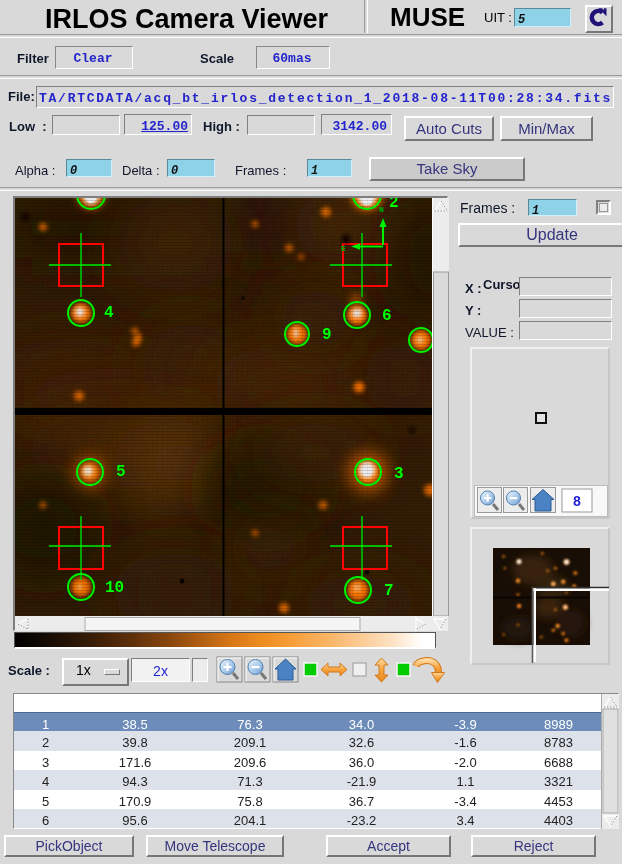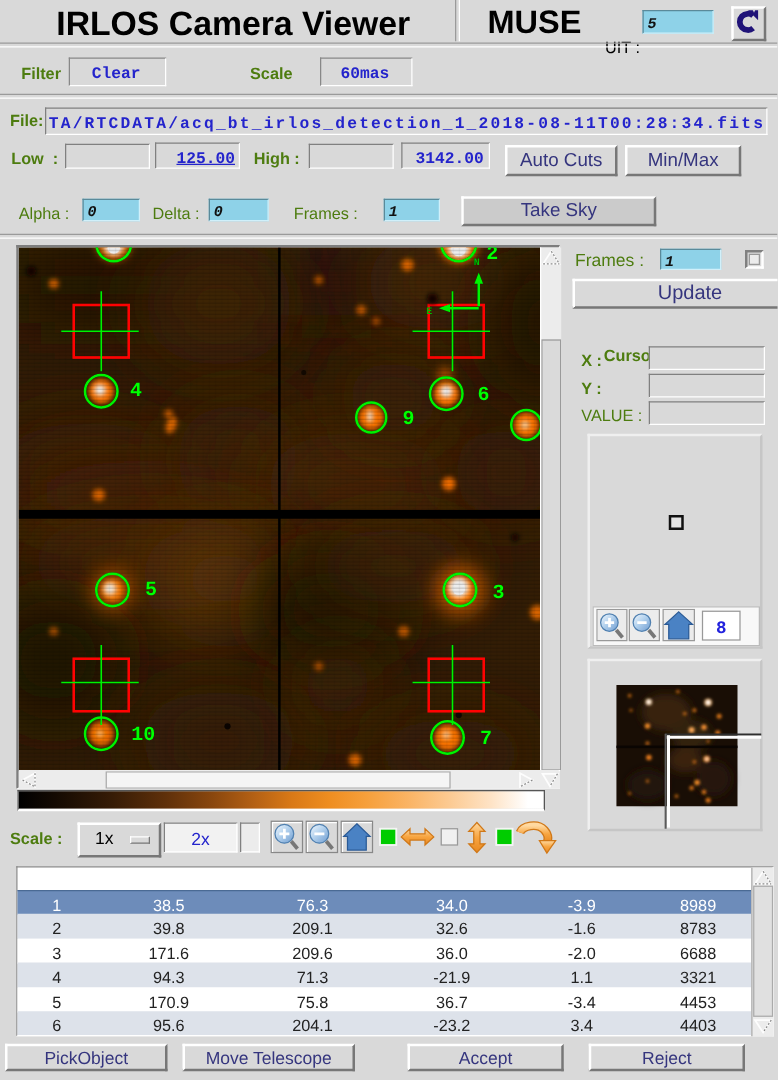--- a/index.html
+++ b/index.html
@@ -5,28 +5,28 @@
   body{width:622px;height:864px;background:#d9d9d9;font-family:"Liberation Sans",sans-serif;position:relative;overflow:hidden;}
   .abs{position:absolute;}
   .sunken1{border-top:1px solid #808080;border-left:1px solid #808080;border-bottom:1px solid #ffffff;border-right:1px solid #ffffff;}
   .raised{border-top:2px solid #ffffff;border-left:2px solid #ffffff;border-bottom:2px solid #777777;border-right:2px solid #777777;background:#d9d9d9;}
   .btn{color:#35357e;text-align:center;box-sizing:border-box;}
   .entry{background:#d9d9d9;box-sizing:border-box;}
   .cyan{background:#8ed2e8;box-sizing:border-box;border-top:1px solid #5a8a9a;border-left:1px solid #5a8a9a;border-bottom:1px solid #d0f0fa;border-right:1px solid #d0f0fa;}
   .mono{font-family:"Liberation Mono",monospace;}
   .blue{color:#2424cc;}
   .groove{height:2px;border-top:1px solid #9a9a9a;border-bottom:1px solid #ffffff;}
-  .lbl{color:#4d7c0f;}
+  .lbl{color:#0f172a;}
 </style></head>
 <body>
 
 <div class="abs" style="left:45px;top:7px;width:290px;height:26px;font-size:27px;font-weight:bold;line-height:25px;white-space:nowrap;">IRLOS Camera Viewer</div>
 <div class="abs" style="left:364px;top:0px;width:2px;height:33px;border-left:1px solid #9a9a9a;border-right:1px solid #fff;"></div>
 <div class="abs" style="left:390px;top:6px;width:80px;height:24px;font-size:26px;font-weight:bold;line-height:23px;">MUSE</div>
-<div class="abs" style="left:484px;top:10px;font-size:13px;margin-top:20px;">UIT : </div>
+<div class="abs" style="left:484px;top:10px;font-size:13px;">UIT : </div>
 <div class="abs cyan" style="left:514px;top:8px;width:57px;height:19px;"><span class="mono" style="font-style:italic;font-weight:bold;font-size:12px;color:#111;margin-left:3px;">5</span></div>
 <div class="abs raised" style="left:585px;top:5px;width:24px;height:24px;">
 <svg width="20" height="20" style="margin:0px 0 0 0px;">
       <path d="M 15.5 5.5 A 6.5 6.5 0 1 0 15.5 15.5" fill="none" stroke="#201378" stroke-width="4.6"></path>
       <polygon points="11.5,1.2 19.5,1.2 19.5,9.2" fill="#201378"></polygon>
       <polygon points="14.8,0 17.6,0 16.2,3.2" fill="#d9d9d9"></polygon>
     </svg>
 </div>
 <div class="abs groove" style="left:0;top:34px;width:622px;"></div>
 

